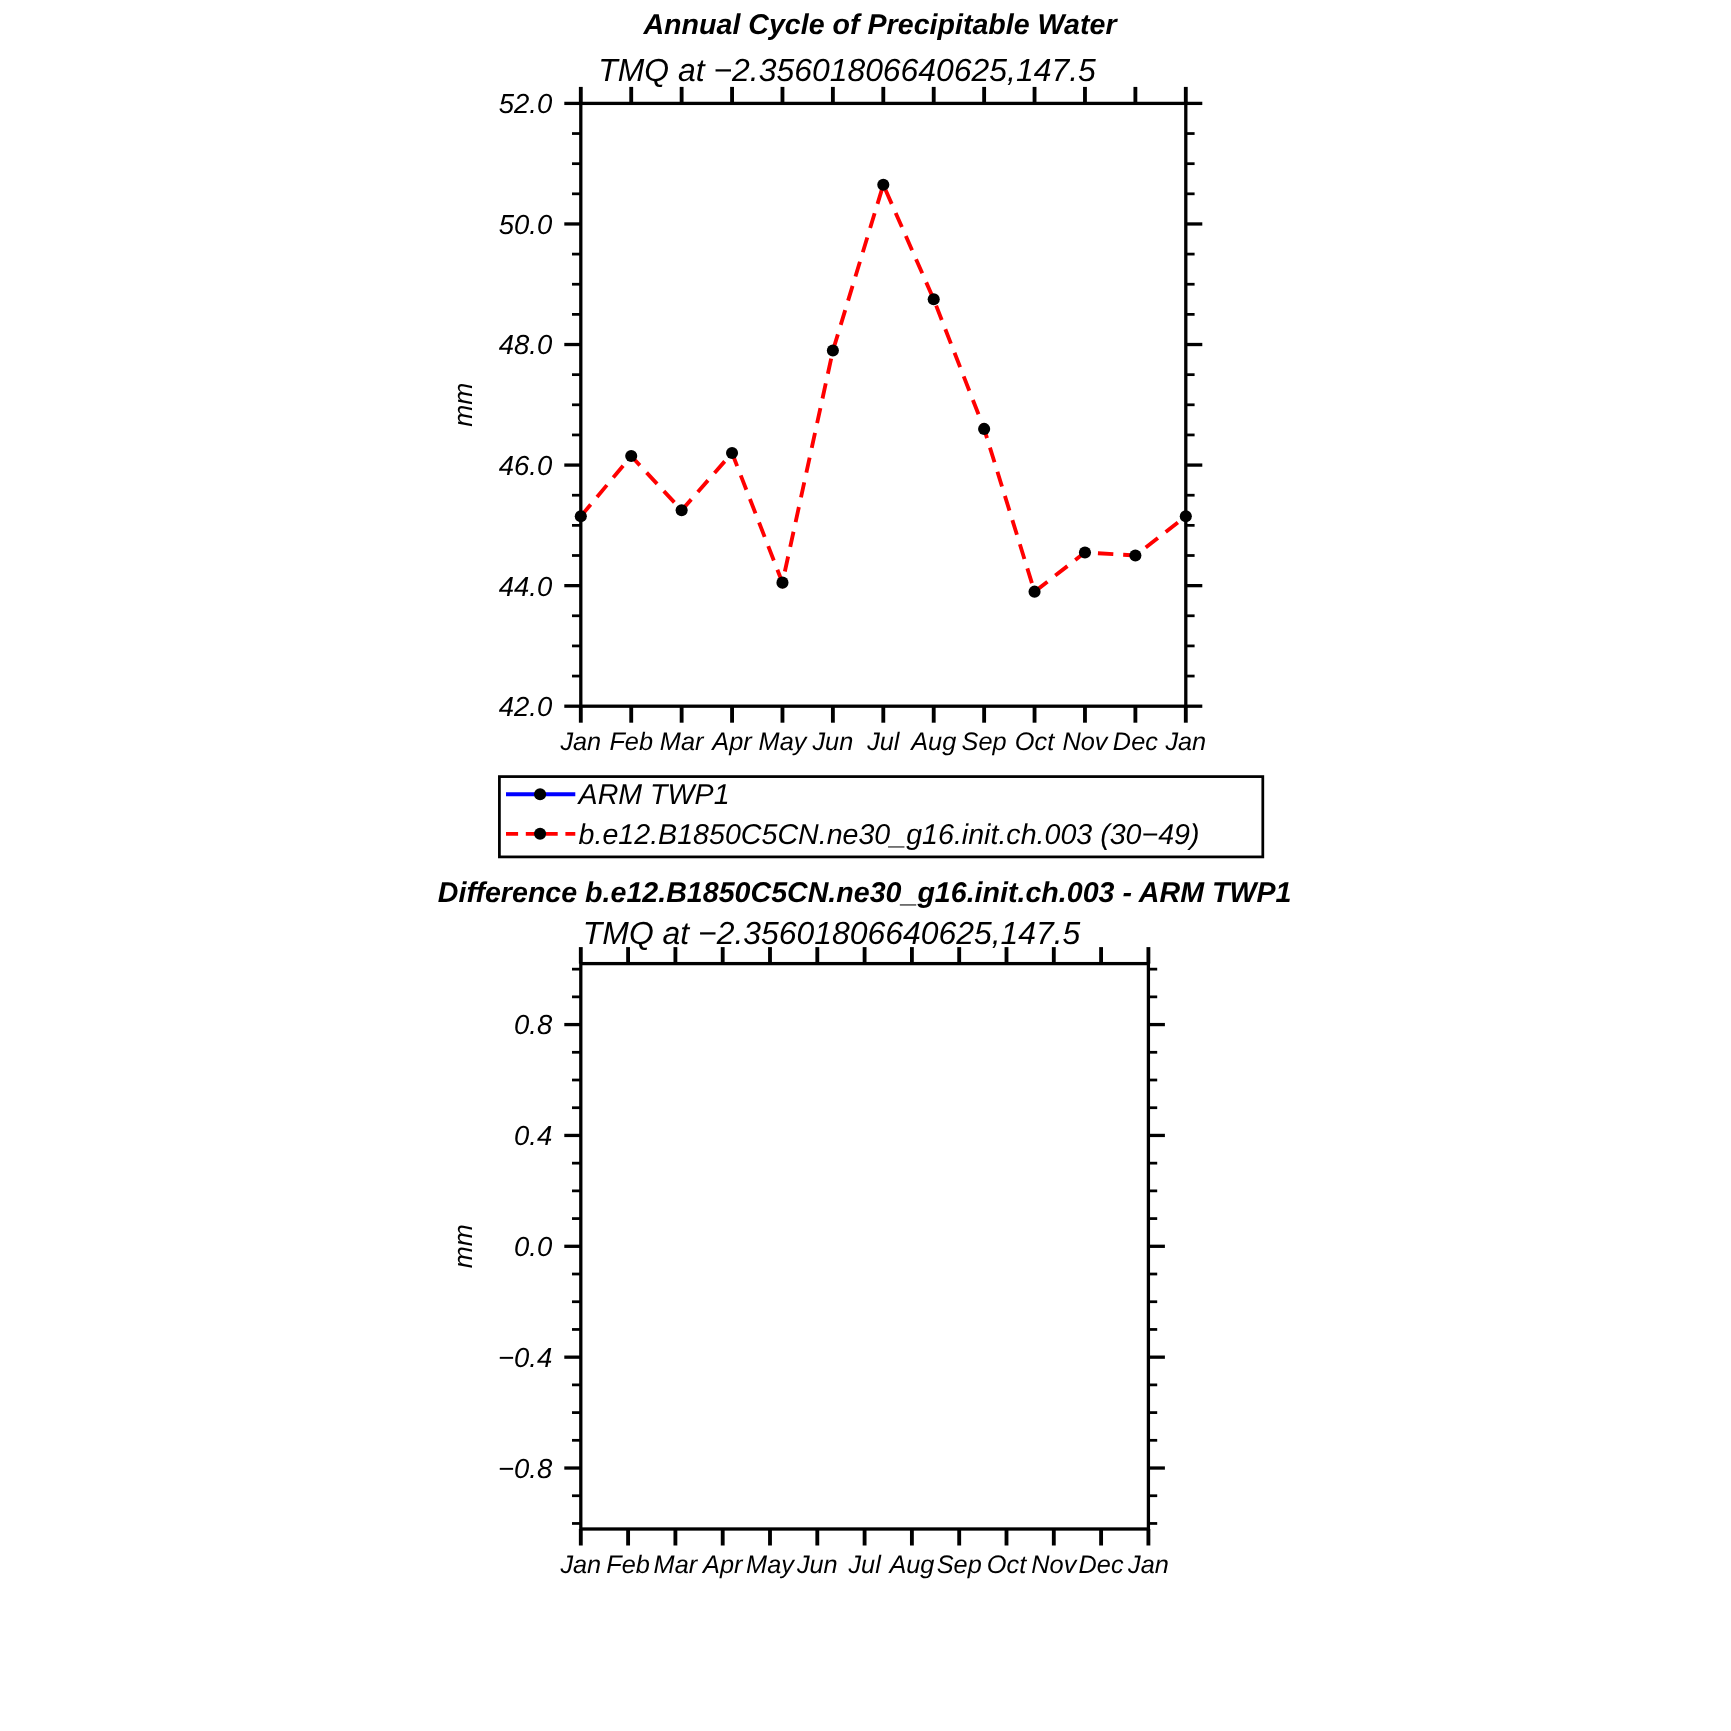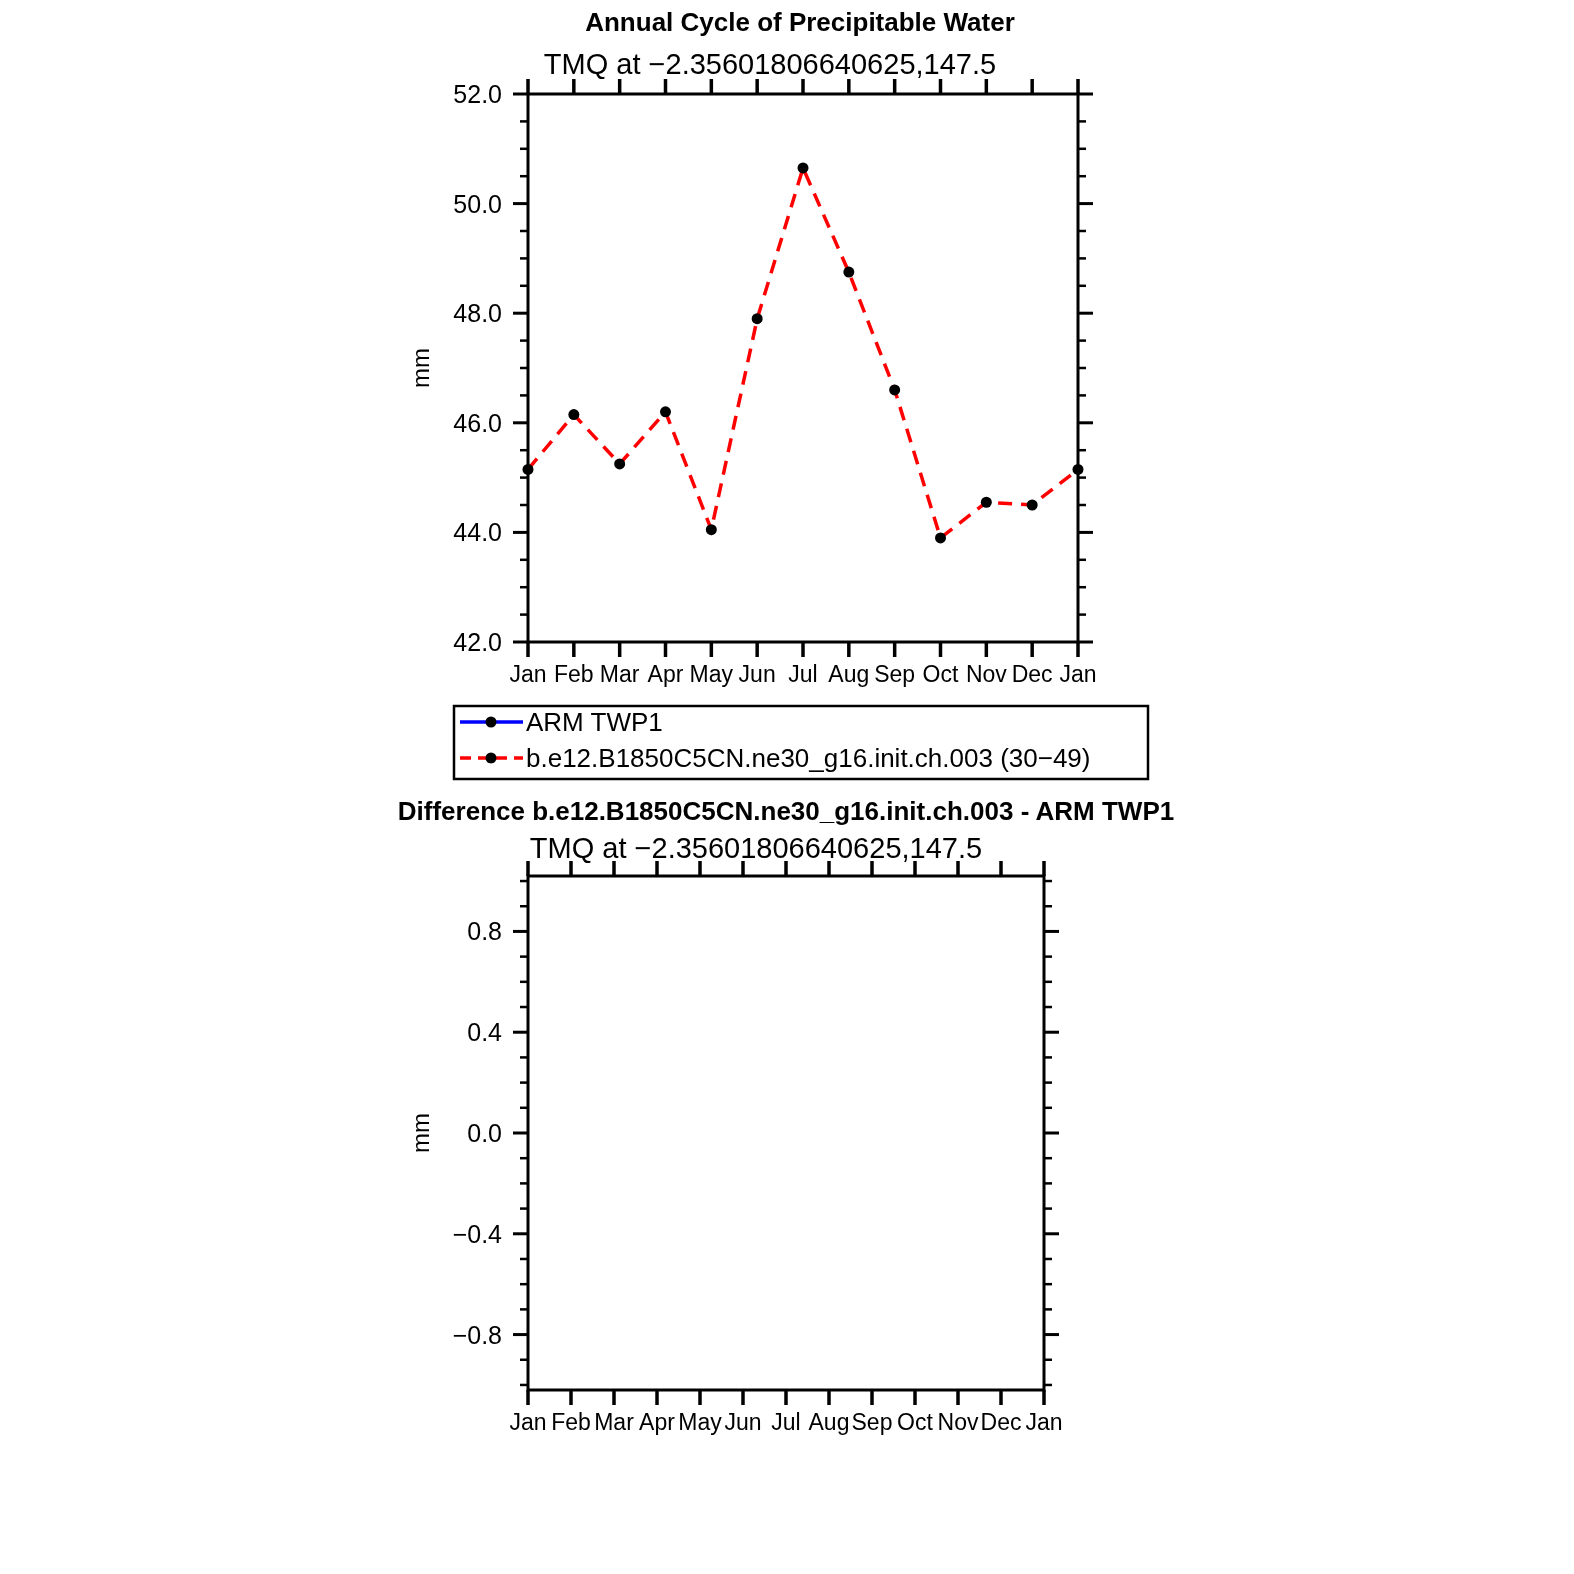--- a/index.html
+++ b/index.html
@@ -2,20 +2,21 @@
 <html><head>
 <meta charset="utf-8">
 <style>
   html, body { margin: 0; padding: 0; background: #ffffff; }
   .canvas {
     position: relative;
     width: 1378px;
     height: 1574px;
     background: #ffffff;
     font-family: "Liberation Sans", sans-serif;
+    font-style: italic;
   }
   svg text {
     font-family: "Liberation Sans", sans-serif;
     fill: #000000;
   }
   .title    { font-size: 26px; font-weight: bold; }
   .subtitle { font-size: 29px; font-weight: normal; }
   .legend-text { font-size: 26px; }
   .legend-rect { fill: none; stroke: #000000; stroke-width: 2.5; }
 </style>

